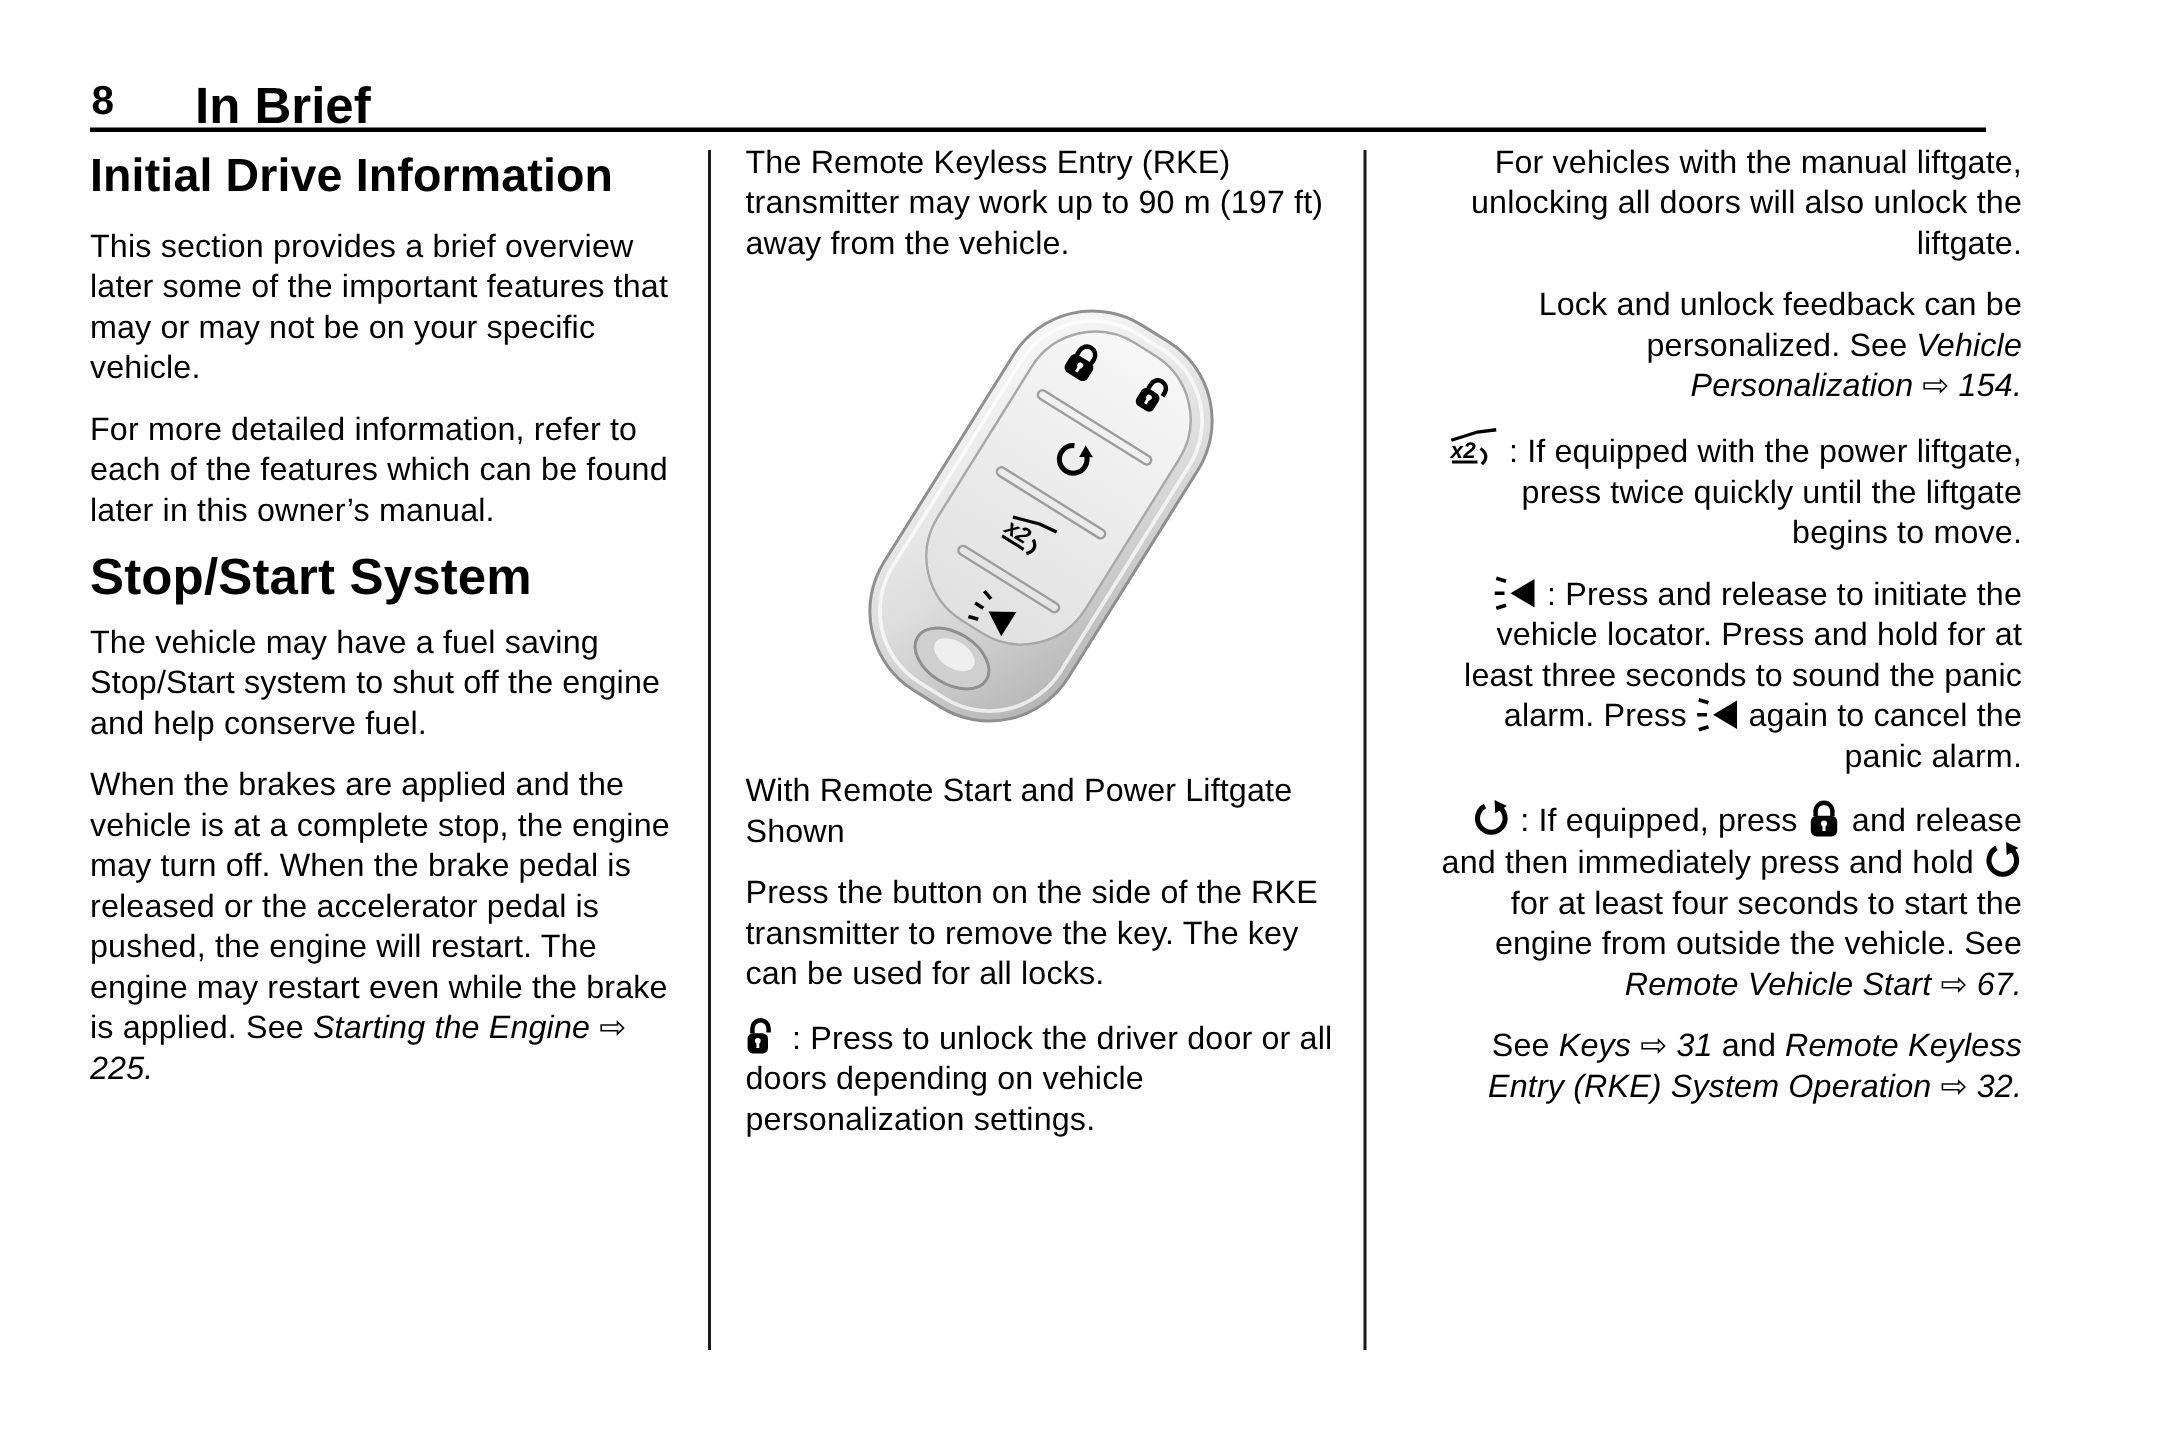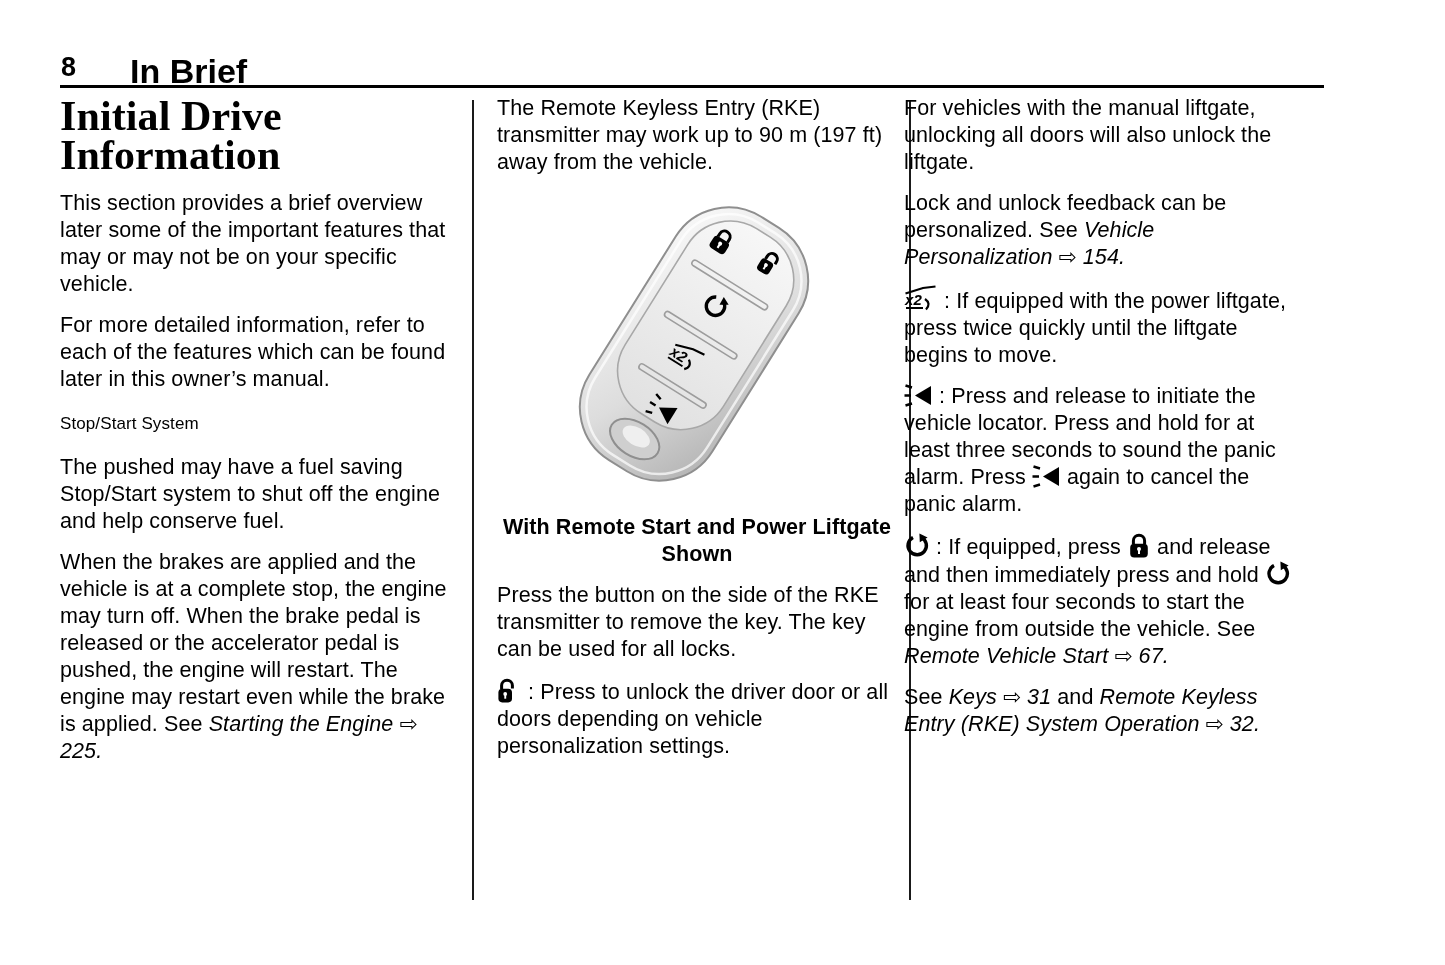--- a/index.html
+++ b/index.html
@@ -9,52 +9,52 @@
   .hdr-num  { position:absolute; left:61px;  top:52px; font-size:27px; font-weight:bold; }
   .hdr-title{ position:absolute; left:130px; top:52px; font-size:34px; font-weight:bold; }
   .hrule { position:absolute; left:60px; top:85px; width:1264px; height:3px; background:#000; }
 
   .vrule { position:absolute; top:100px; width:2px; height:800px; background:#1a1a1a; }
   .vrule1 { left:472px; } .vrule2 { left:909px; }
 
   .col { position:absolute; top:95px; font-size:21.5px; line-height:27px; letter-spacing:0.1px; }
   .col1 { left:60px;  width:402px; }
   .col2 { left:497px; width:400px; }
-  .col3 { left:904px; width:400px; }
+  .col3 { left:948px; width:400px;text-align:right; }
 
-  .col h1 { font-size:42px; line-height:39px; margin:2px 0 15px 0; font-weight:bold;font-family:Liberation Serif, serif; }
-  .col h2 { font-size:17px; line-height:34px; margin:12px 0 13px 0; font-weight:normal; }
+  .col h1 { font-size:31px; line-height:39px; margin:2px 0 15px 0; font-weight:bold; }
+  .col h2 { font-size:34px; line-height:34px; margin:12px 0 13px 0; font-weight:bold; }
   .col p  { margin:0 0 14px 0; }
   em { font-style:italic; }
 
   .figure { position:relative; height:316px; margin:2px 0 8px 0; }
   .fob-rot { position:absolute; left:122px; top:8px; width:150px; height:292px;
              transform:rotate(32deg); transform-origin:50% 50%; }
-  .fig-cap { font-weight:bold; text-align:center; margin:0 0 14px 0; }
+  .fig-cap { font-weight:normal; text-align:left; margin:0 0 14px 0; }
 
   svg.ti { vertical-align:-5px; }
 </style>
 </head>
 <body>
 
 <div class="page">
 
   <div class="hdr-num">8</div>
   <div class="hdr-title">In Brief</div>
   <div class="hrule"></div>
 
   <div class="vrule vrule1"></div>
   <div class="vrule vrule2"></div>
 
   <div class="col col1">
     <h1>Initial Drive Information</h1>
     <p>This section provides a brief overview later some of the important features that may or may not be on your specific vehicle.</p>
     <p>For more detailed information, refer to each of the features which can be found later in this owner’s manual.</p>
     <h2>Stop/Start System</h2>
-    <p>The pushed may have a fuel saving Stop/Start system to shut off the engine and help conserve fuel.</p>
+    <p>The vehicle may have a fuel saving Stop/Start system to shut off the engine and help conserve fuel.</p>
     <p>When the brakes are applied and the vehicle is at a complete stop, the engine may turn off. When the brake pedal is released or the accelerator pedal is pushed, the engine will restart. The engine may restart even while the brake is applied. See <em>Starting the Engine ⇨ 225.</em></p>
   </div>
 
   <div class="col col2">
     <p>The Remote Keyless Entry (RKE) transmitter may work up to 90 m (197 ft) away from the vehicle.</p>
 
     <div class="figure">
       <div class="fob-rot">
         <svg width="150" height="292" viewBox="0 0 150 292">
           <defs>

